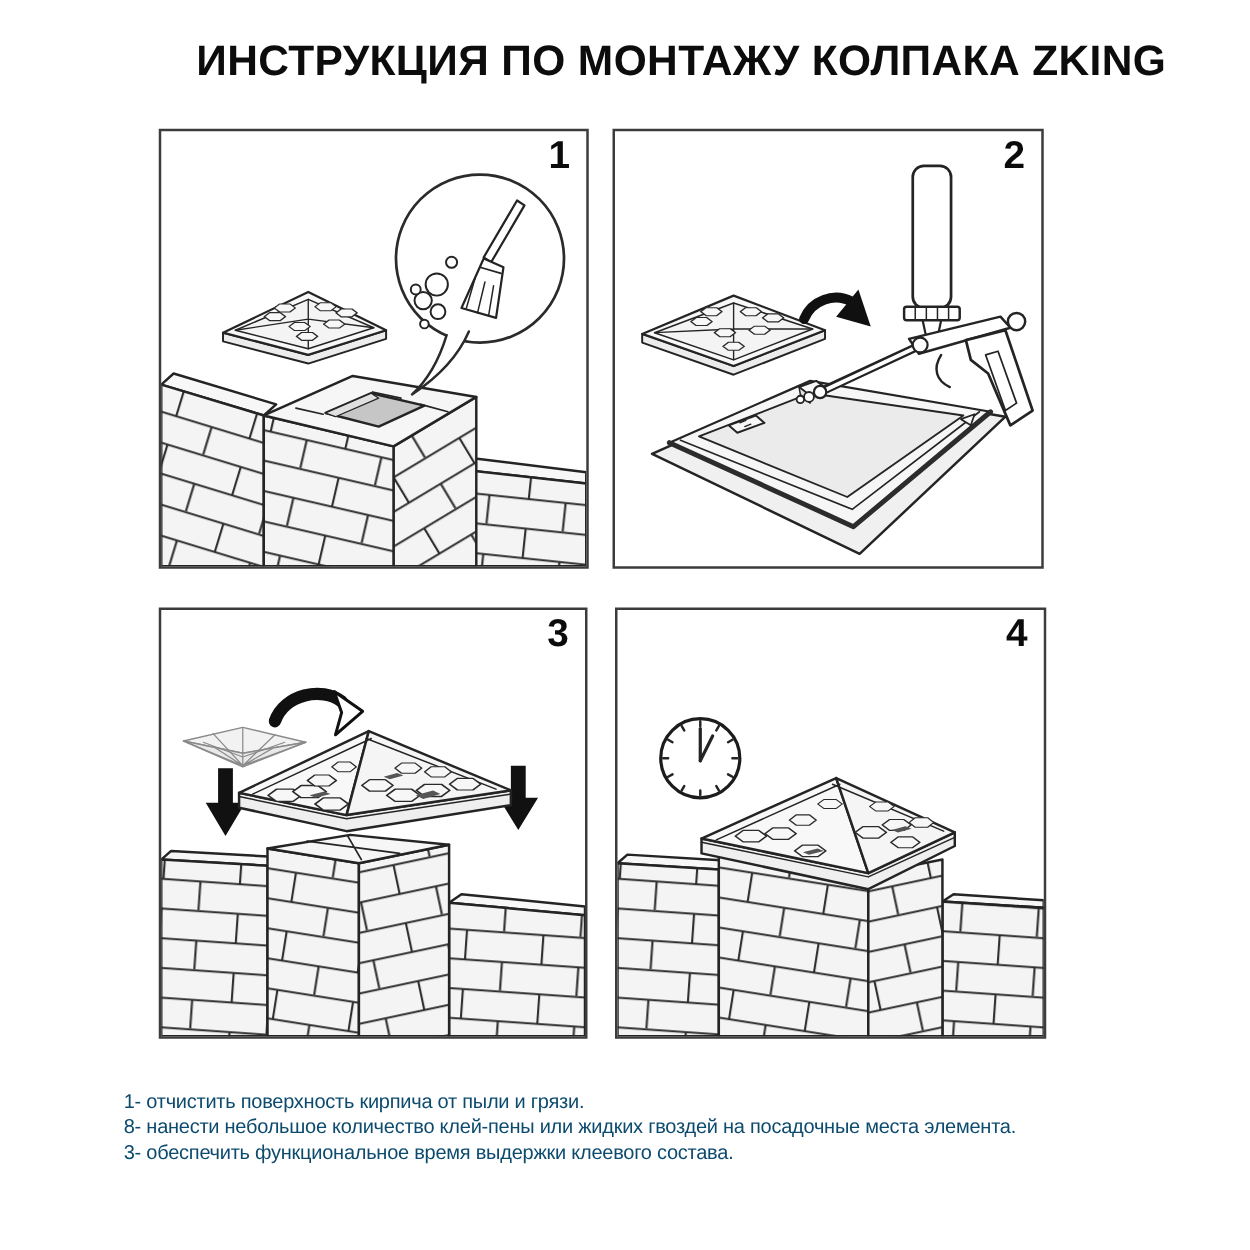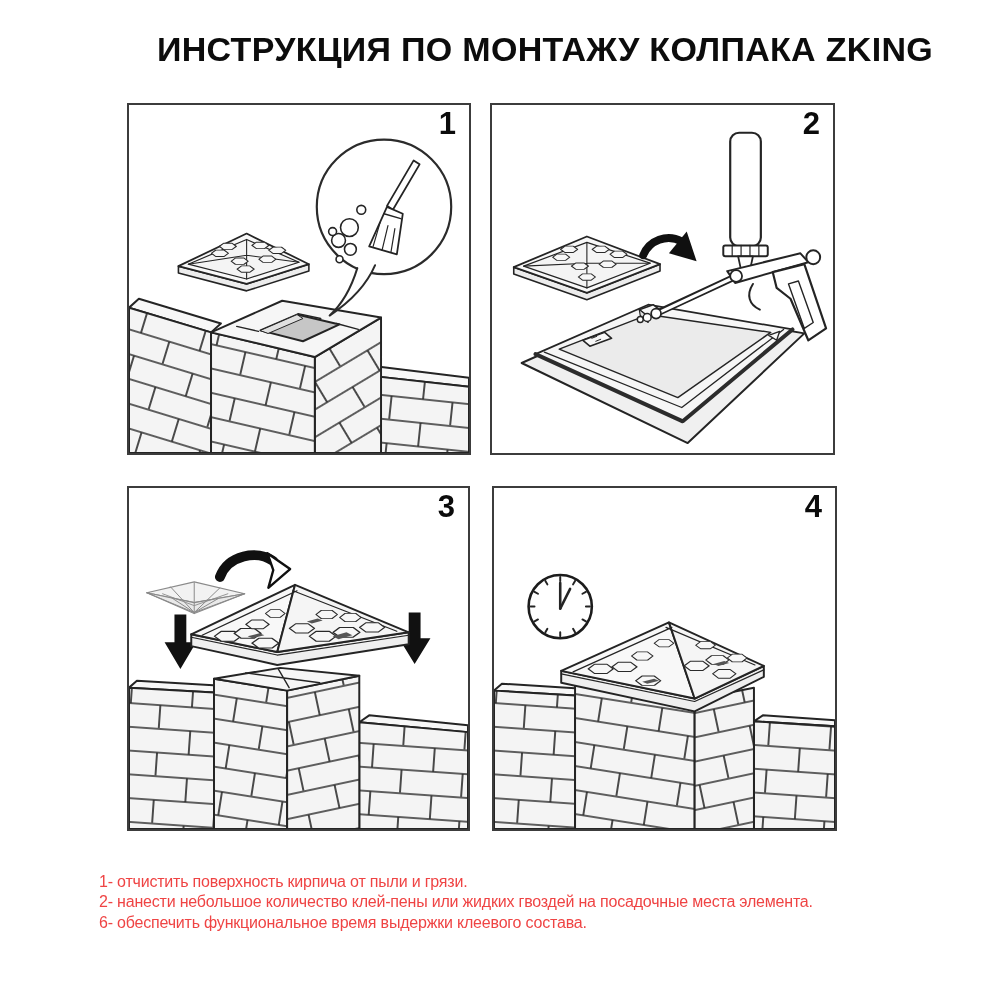--- a/index.html
+++ b/index.html
@@ -9,21 +9,21 @@
          font-size:34px;font-weight:800;letter-spacing:.3px;color:#0c0c0c;white-space:nowrap;padding-left:45px;}
   .panel{position:absolute;border:2px solid #3c3c3c;background:#fff;box-sizing:border-box;}
   .panel svg{display:block;width:100%;height:100%;}
   .badge{position:absolute;top:1px;right:13px;font-size:31px;font-weight:800;color:#0b0b0b;
          font-family:"Liberation Sans",sans-serif;}
   #p1{left:127px;top:103px;width:344px;height:352px;}
   #p2{left:490px;top:103px;width:345px;height:352px;}
   #p3{left:127px;top:486px;width:343px;height:345px;}
   #p4{left:492px;top:486px;width:345px;height:345px;}
   .instr{position:absolute;left:99px;top:872px;font-size:16px;line-height:20.4px;
-         letter-spacing:-.2px;color:#ef4444;white-space:nowrap;}
+         letter-spacing:-.2px;color:#0c4a6e;white-space:nowrap;}
 </style>
 </head>
 <body>
 
 <div class="page">
 
   <div class="title">ИНСТРУКЦИЯ ПО МОНТАЖУ КОЛПАКА ZKING</div>
 
   <svg width="0" height="0" style="position:absolute" aria-hidden="true">
     <defs>
@@ -263,17 +263,17 @@
           <path d="M67,122 L67,96" stroke-width="2.6"></path>
           <path d="M67,122 L77,102" stroke-width="2.6"></path>
         </g>
       </g>
     </svg>
     <div class="badge">4</div>
   </figure>
 
   <div class="instr">
     <div>1- отчистить поверхность кирпича от пыли и грязи.</div>
-    <div>2- нанести небольшое количество клей-пены или жидких гвоздей на посадочные места элемента.</div>
-    <div>6- обеспечить функциональное время выдержки клеевого состава.</div>
+    <div>8- нанести небольшое количество клей-пены или жидких гвоздей на посадочные места элемента.</div>
+    <div>3- обеспечить функциональное время выдержки клеевого состава.</div>
   </div>
 
 </div>
 
 </body></html>

